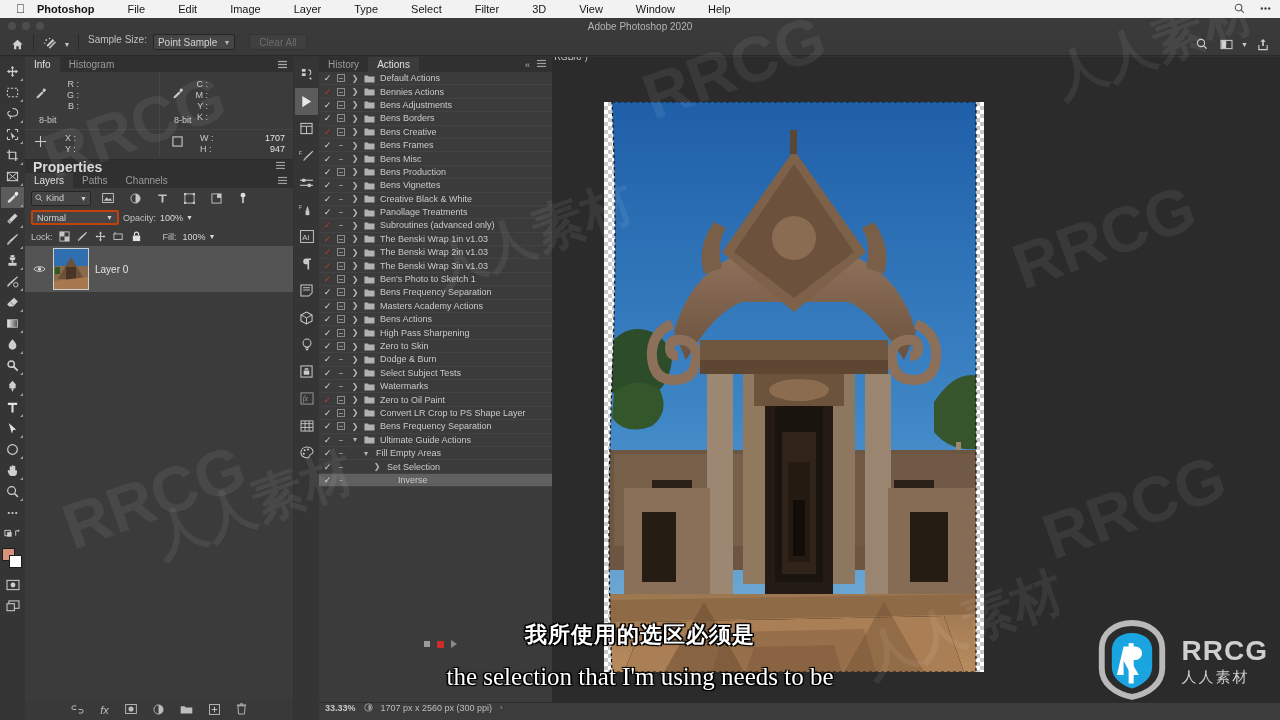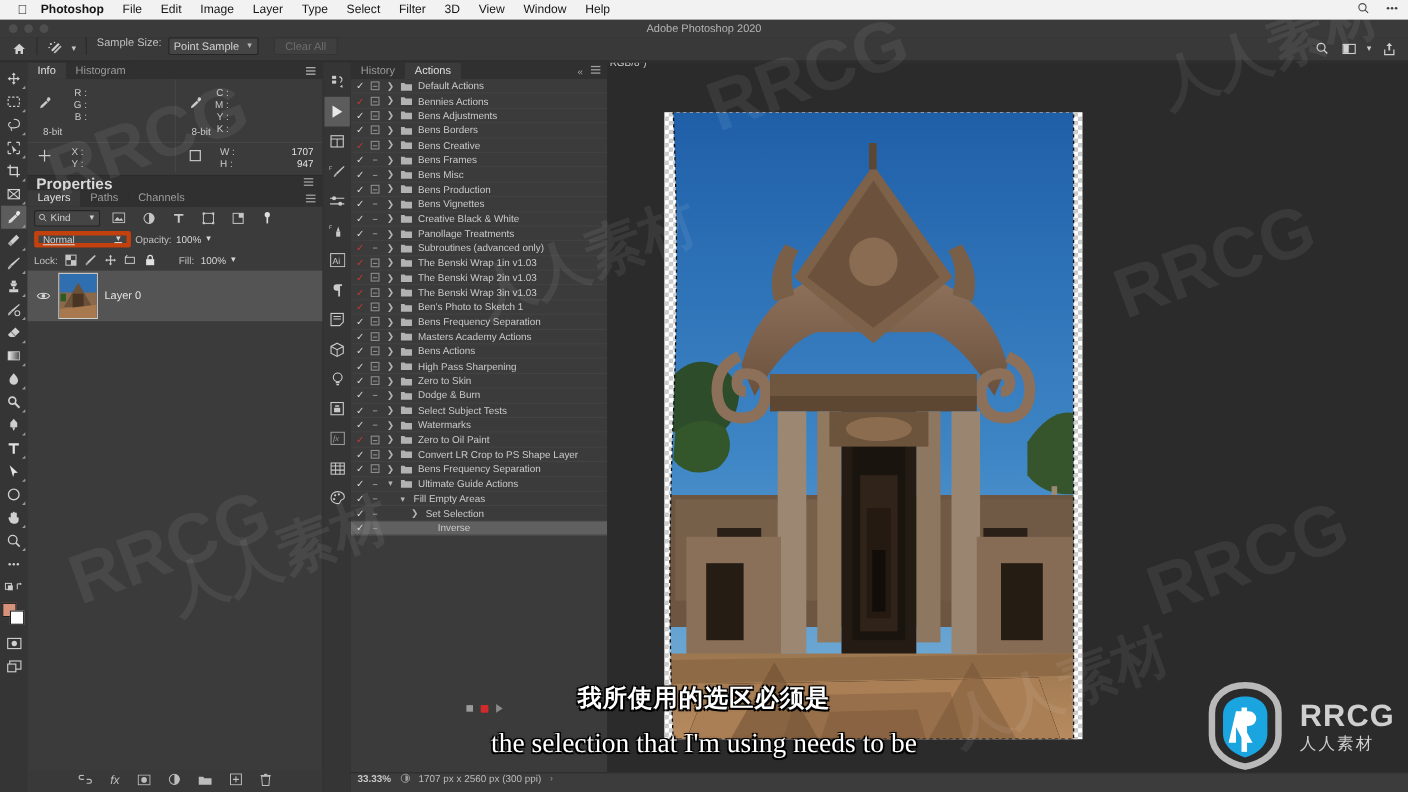--- a/index.html
+++ b/index.html
@@ -5,21 +5,21 @@
   * { box-sizing: border-box; margin:0; padding:0; }
   html,body { width:1280px; height:720px; overflow:hidden; background:#000; }
   body { font-family:"Liberation Sans", sans-serif; font-size:10px; color:#c8c8c8; -webkit-font-smoothing:antialiased; }
 
   .app { position:relative; width:1280px; height:720px; background:#323232; }
 
   
   .macbar { position:absolute; top:0; left:0; width:1280px; height:18px; background:#f2f2f2; color:#161616;
             display:flex; align-items:center; padding:0 8px; font-size:11px; }
   .macbar .apple { font-size:12px; margin:0 12px 0 8px; line-height:1; }
-  .macbar .mi { margin-right:17px; white-space:nowrap; }
+  .macbar .mi { margin-right:33px; white-space:nowrap; }
   .macbar .mi.bold { font-weight:bold; }
   .macbar .spacer { flex:1; }
   .macbar .right-ic { margin-left:14px; font-size:11px; opacity:.85; }
 
   
   .titlebar { position:absolute; top:18px; left:0; width:1280px; height:16px; background:#3a3a3a;
               display:flex; align-items:center; }
   .tl-dots { display:flex; gap:6px; padding-left:8px; }
   .dot { width:8px; height:8px; border-radius:50%; background:#4e4e4e; }
   .tl-title { position:absolute; left:0; right:0; text-align:center; font-size:10px; color:#b4b4b4; }
@@ -88,22 +88,22 @@
 
   
   .layers-tabs { height:15px; background:#303030; display:flex; align-items:stretch; }
   .layers-body { background:#3b3b3b; }
   .filter-row { height:20px; display:flex; align-items:center; padding:0 6px; gap:7px; }
   .kind-box { background:#454545; border:1px solid #252525; border-radius:2px; height:15px; width:60px;
               display:flex; align-items:center; padding:0 3px; gap:3px; font-size:9px; color:#cfcfcf; }
   .kind-box .cv { margin-left:auto; font-size:7px; }
   .f-ic { width:20px; height:17px; display:flex; align-items:center; justify-content:center; color:#c6c6c6; }
   .blend-row { height:19px; display:flex; align-items:center; padding:0 6px; gap:4px; }
-  .blend-sel { background:#454545; border:4px solid #c2410c; border-radius:2px; height:15px; width:88px;
-               display:flex; align-items:center; padding:0 4px; font-size:9px; color:#d2d2d2;text-decoration:underline; }
+  .blend-sel { background:#454545; border:2px solid #c2410c; border-radius:2px; height:15px; width:88px;
+               display:flex; align-items:center; padding:0 4px; font-size:9px; color:#d2d2d2; }
   .blend-sel .cv { margin-left:auto; font-size:7px; }
   .small-lbl { font-size:9px; color:#c0c0c0; }
   .num-box { background:#3b3b3b; height:15px; display:flex; align-items:center; font-size:9px; color:#d8d8d8; gap:3px; }
   .num-box .cv { font-size:7px; }
   .lock-row { height:19px; display:flex; align-items:center; padding:0 6px; gap:6px; }
   .lk { width:12px; height:14px; display:flex; align-items:center; justify-content:center; color:#c6c6c6; }
 
   .layer-list { background:#3b3b3b; position:relative; }
   .layer-row { height:46px; display:flex; align-items:center; background:#545454; padding:0 6px; gap:6px; }
   .eye { width:16px; display:flex; justify-content:center; color:#d0d0d0; }

